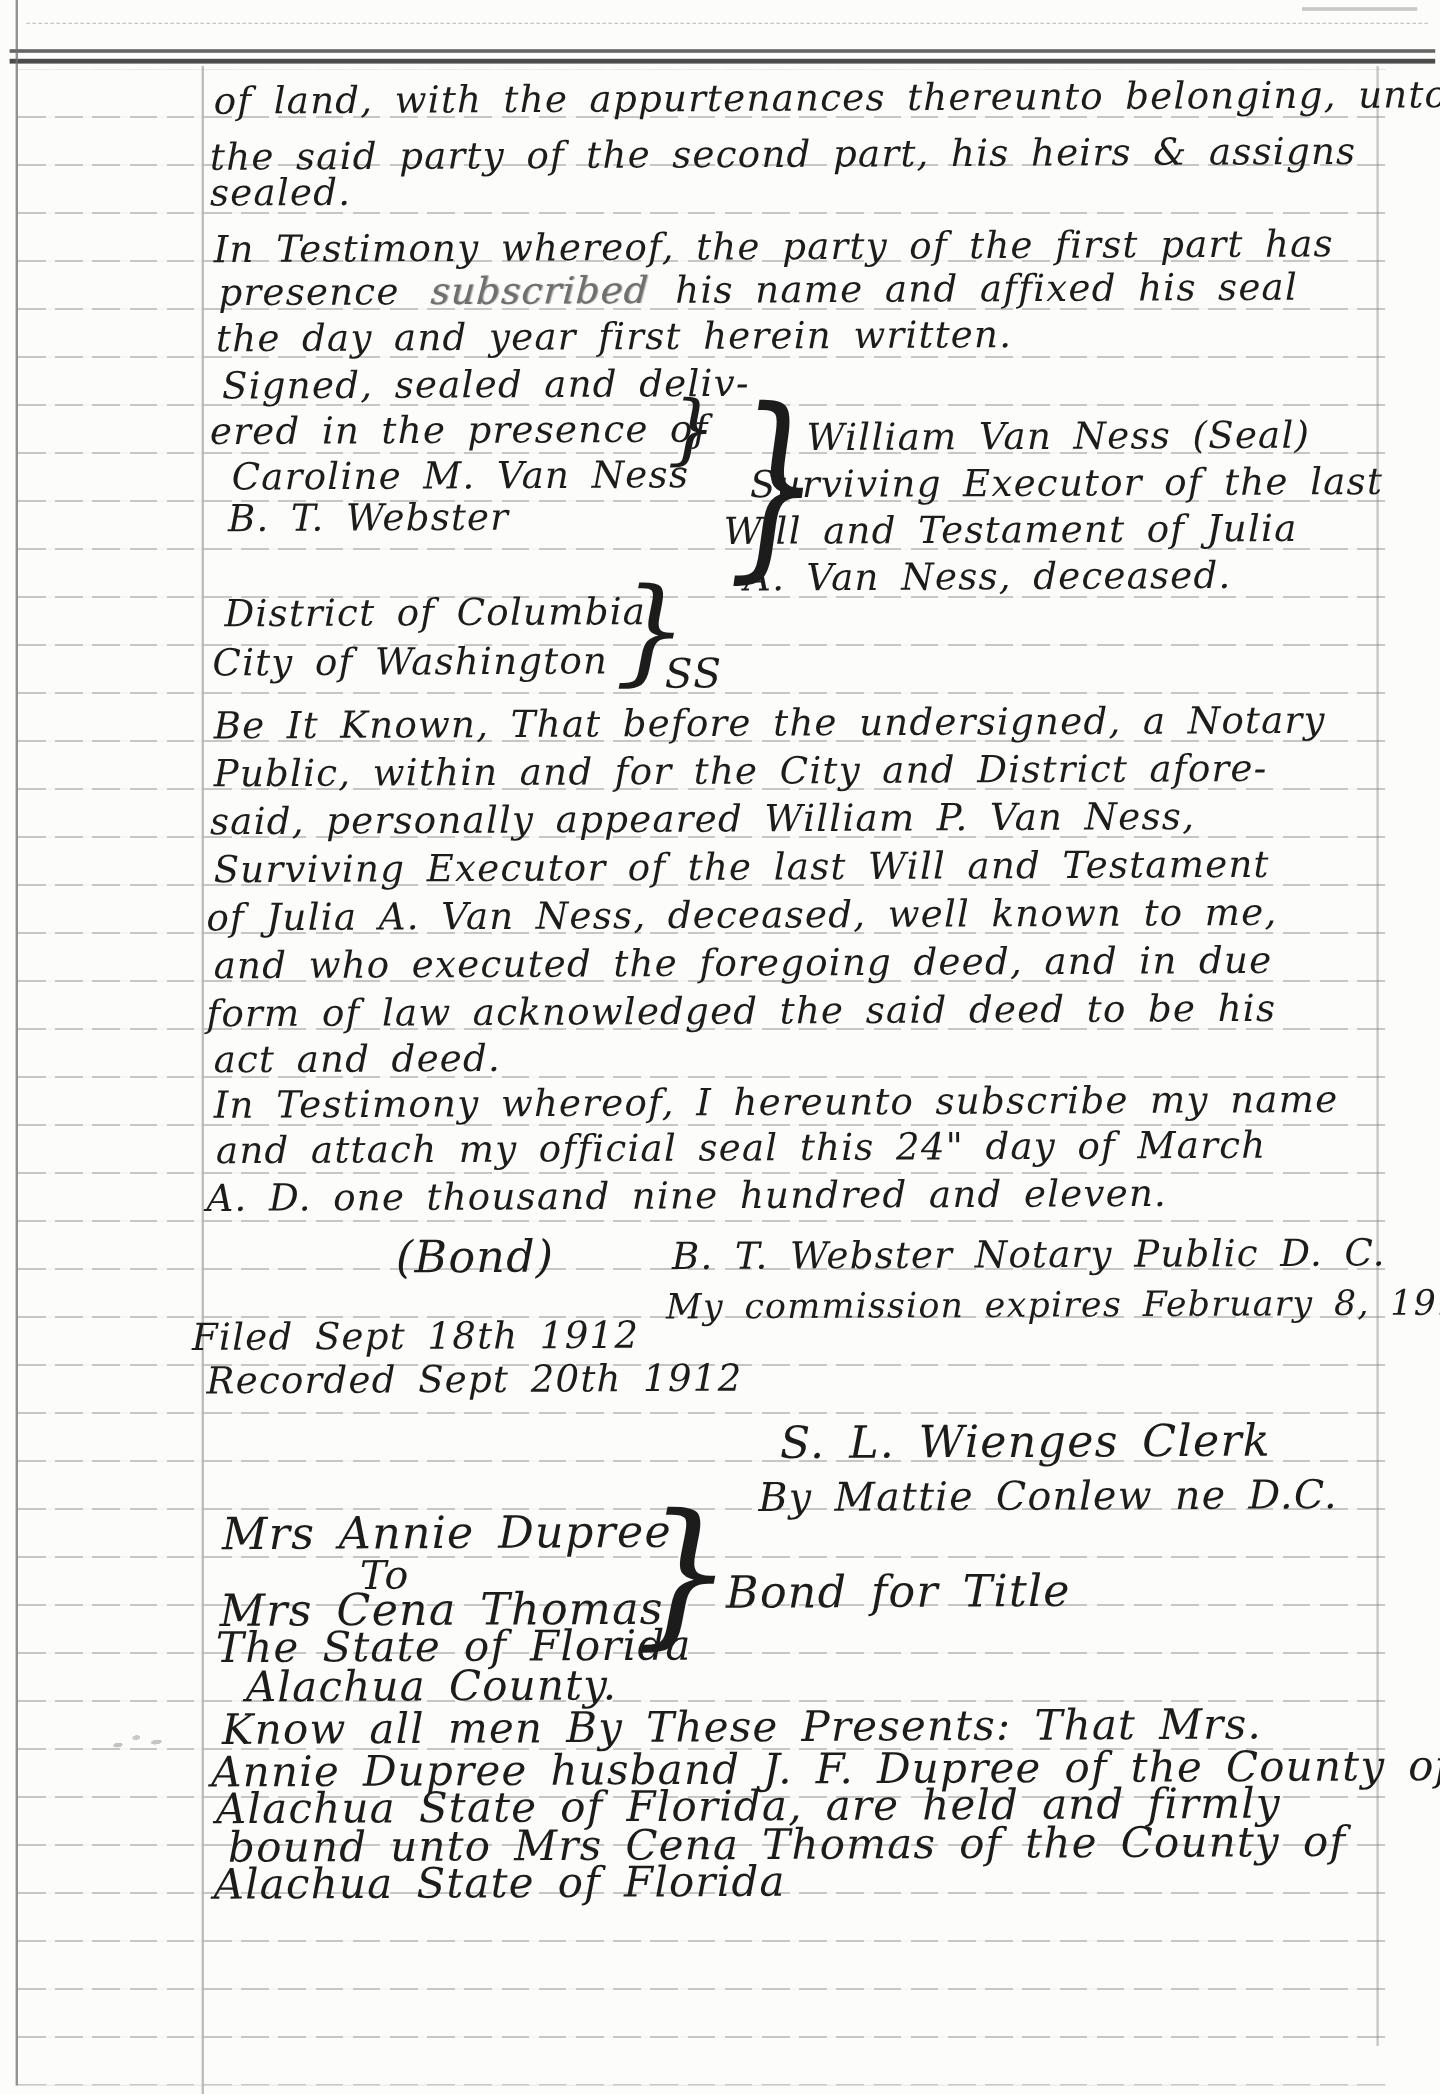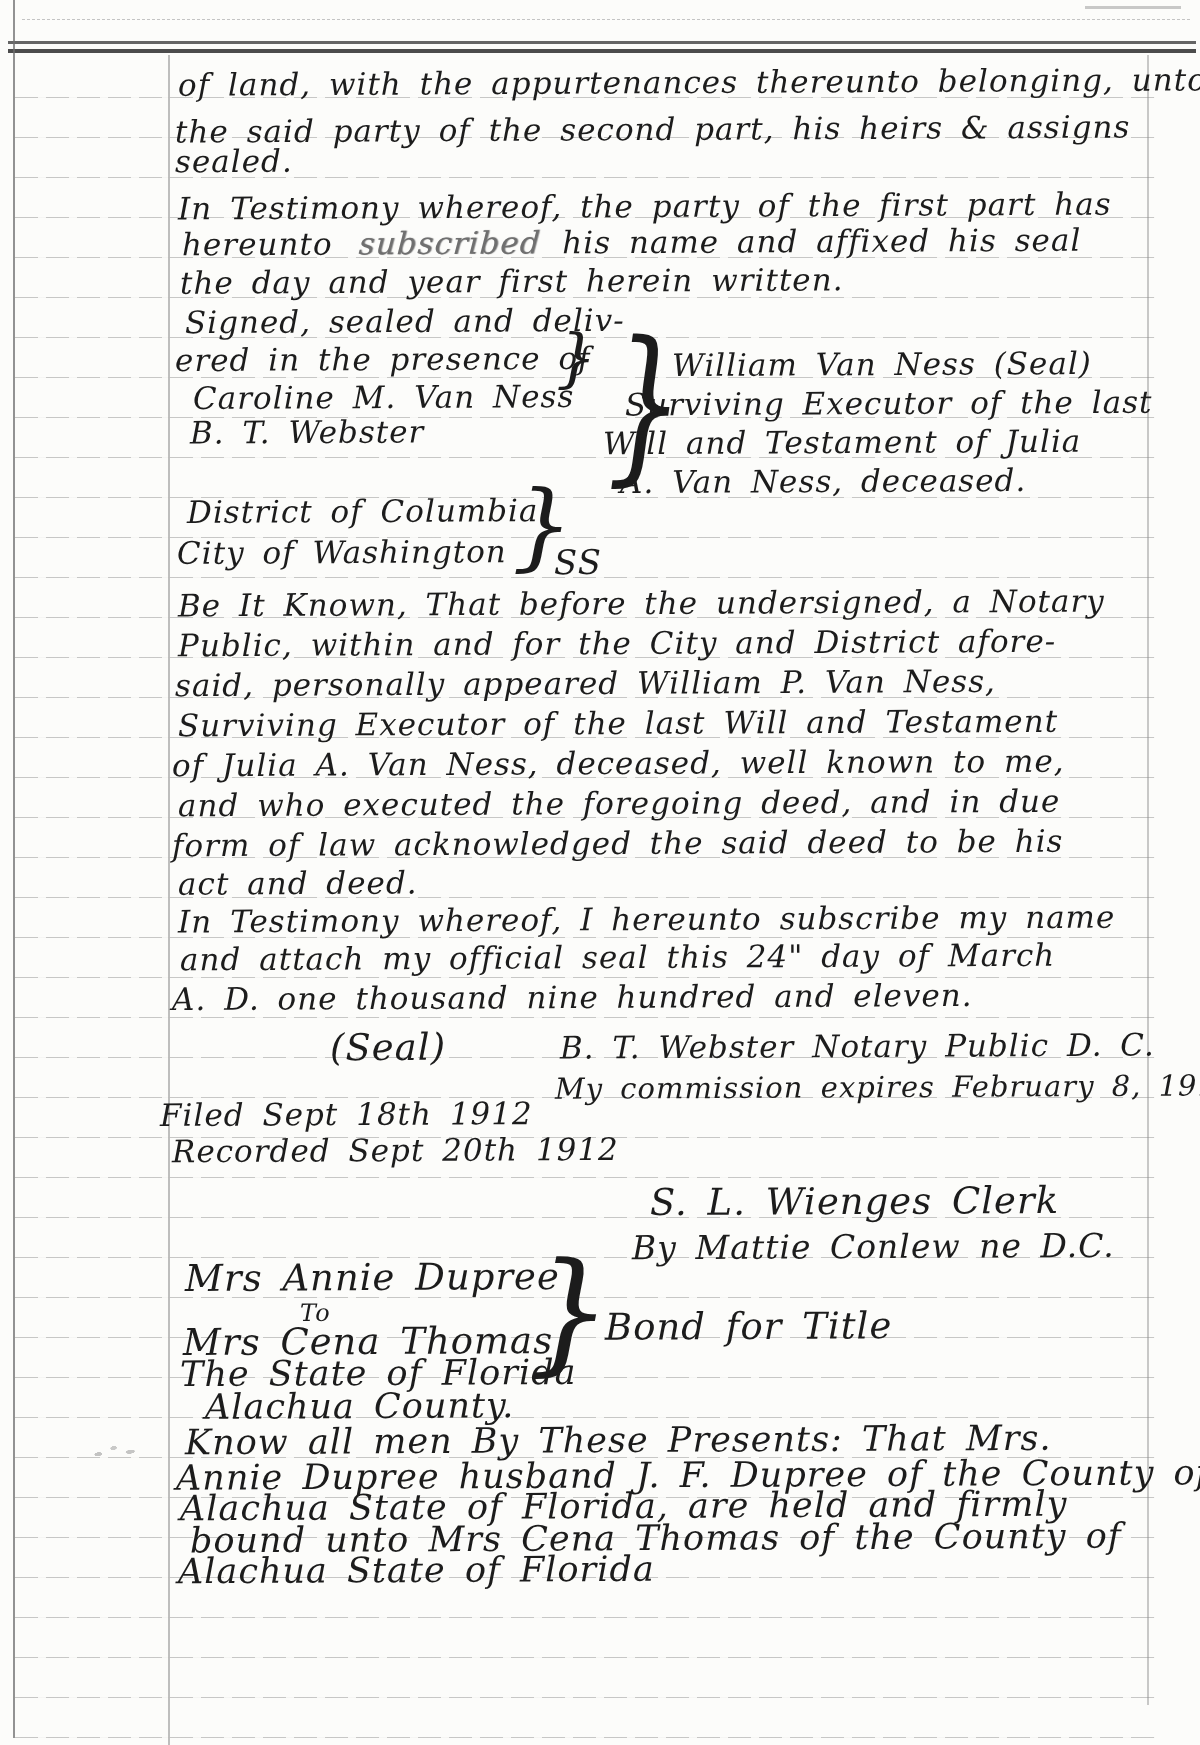--- a/index.html
+++ b/index.html
@@ -69,21 +69,21 @@
   <div class="vline" style="left:168px;top:55px;height:1690px;opacity:.55;"></div>
   <div class="vline" style="left:1147px;top:55px;height:1650px;opacity:.45;"></div>
   <div class="artifact" style="left:1085px;top:6px;width:96px;height:3px;"></div>
   <div class="blot" style="left:88px;top:1440px;"></div>
 
   <div class="hw" style="left:178px;top:64px">of land, with the appurtenances thereunto belonging, unto</div>
   <div class="hw" style="left:175px;top:111px">the said party of the second part, his heirs &amp; assigns</div>
   <div class="hw" style="left:175px;top:143px">sealed.</div>
   <div class="hw" style="left:178px;top:188px">In Testimony whereof, the party of the first part has</div>
 
-  <div class="hw" style="left:182px;top:224px"><span>hereunto</span><span class="smudge-word">subscribed</span><span>his name and affixed his seal</span></div>
+  <div class="hw" style="left:182px;top:224px"><span>presence</span><span class="smudge-word">subscribed</span><span>his name and affixed his seal</span></div>
 
   <div class="hw" style="left:180px;top:263px">the day and year first herein written.</div>
   <div class="hw" style="left:185px;top:303px">Signed, sealed and deliv-</div>
   <div class="hw" style="left:175px;top:341px">ered in the presence of</div>
 
   <div class="brace" style="left:556px;top:330px;font-size:64px;">}</div>
   <div class="brace" style="left:592px;top:328px;font-size:168px;transform:scaleX(.72);">}</div>
 
   <div class="hw" style="left:193px;top:379px">Caroline M. Van Ness</div>
   <div class="hw" style="left:190px;top:414px">B. T. Webster</div>
@@ -102,31 +102,31 @@
   <div class="hw" style="left:175px;top:665px">said, personally appeared William P. Van Ness,</div>
   <div class="hw" style="left:178px;top:705px">Surviving Executor of the last Will and Testament</div>
   <div class="hw" style="left:172px;top:745px">of Julia A. Van Ness, deceased, well known to me,</div>
   <div class="hw" style="left:178px;top:785px">and who executed the foregoing deed, and in due</div>
   <div class="hw" style="left:172px;top:825px">form of law acknowledged the said deed to be his</div>
   <div class="hw" style="left:178px;top:865px">act and deed.</div>
   <div class="hw" style="left:178px;top:901px">In Testimony whereof, I hereunto subscribe my name</div>
   <div class="hw" style="left:180px;top:939px">and attach my official seal this 24" day of March</div>
   <div class="hw" style="left:172px;top:979px">A. D. one thousand nine hundred and eleven.</div>
 
-  <div class="hw" style="left:330px;top:1030px;font-size:37px;">(Seal)</div>
+  <div class="hw" style="left:330px;top:1030px;font-size:37px;">(Bond)</div>
   <div class="hw" style="left:560px;top:1028px">B. T. Webster Notary Public D. C.</div>
   <div class="hw" style="left:555px;top:1069px;font-size:29px;">My commission expires February 8, 1912.</div>
 
   <div class="hw" style="left:160px;top:1096px">Filed Sept 18th 1912</div>
   <div class="hw" style="left:172px;top:1132px">Recorded Sept 20th 1912</div>
   <div class="hw lg" style="left:650px;top:1182px">S. L. Wienges Clerk</div>
   <div class="hw" style="left:632px;top:1229px;font-size:33px;">By Mattie Conlew ne D.C.</div>
 
   <div class="hw lg" style="left:185px;top:1258px">Mrs Annie Dupree</div>
-  <div class="hw" style="left:300px;top:1295px;font-size:24px;">To</div>
+  <div class="hw" style="left:300px;top:1295px;font-size:33px;">To</div>
   <div class="brace" style="left:528px;top:1252px;font-size:132px;">}</div>
   <div class="hw lg" style="left:605px;top:1307px">Bond for Title</div>
   <div class="hw lg" style="left:183px;top:1322px">Mrs Cena Thomas</div>
 
   <div class="hw md" style="left:180px;top:1354px">The State of Florida</div>
   <div class="hw md" style="left:205px;top:1387px">Alachua County.</div>
 
   <div class="hw md" style="left:185px;top:1421px">Know all men By These Presents: That Mrs.</div>
   <div class="hw md" style="left:176px;top:1456px">Annie Dupree husband J. F. Dupree of the County of</div>
   <div class="hw md" style="left:180px;top:1487px">Alachua State of Florida, are held and firmly</div>

